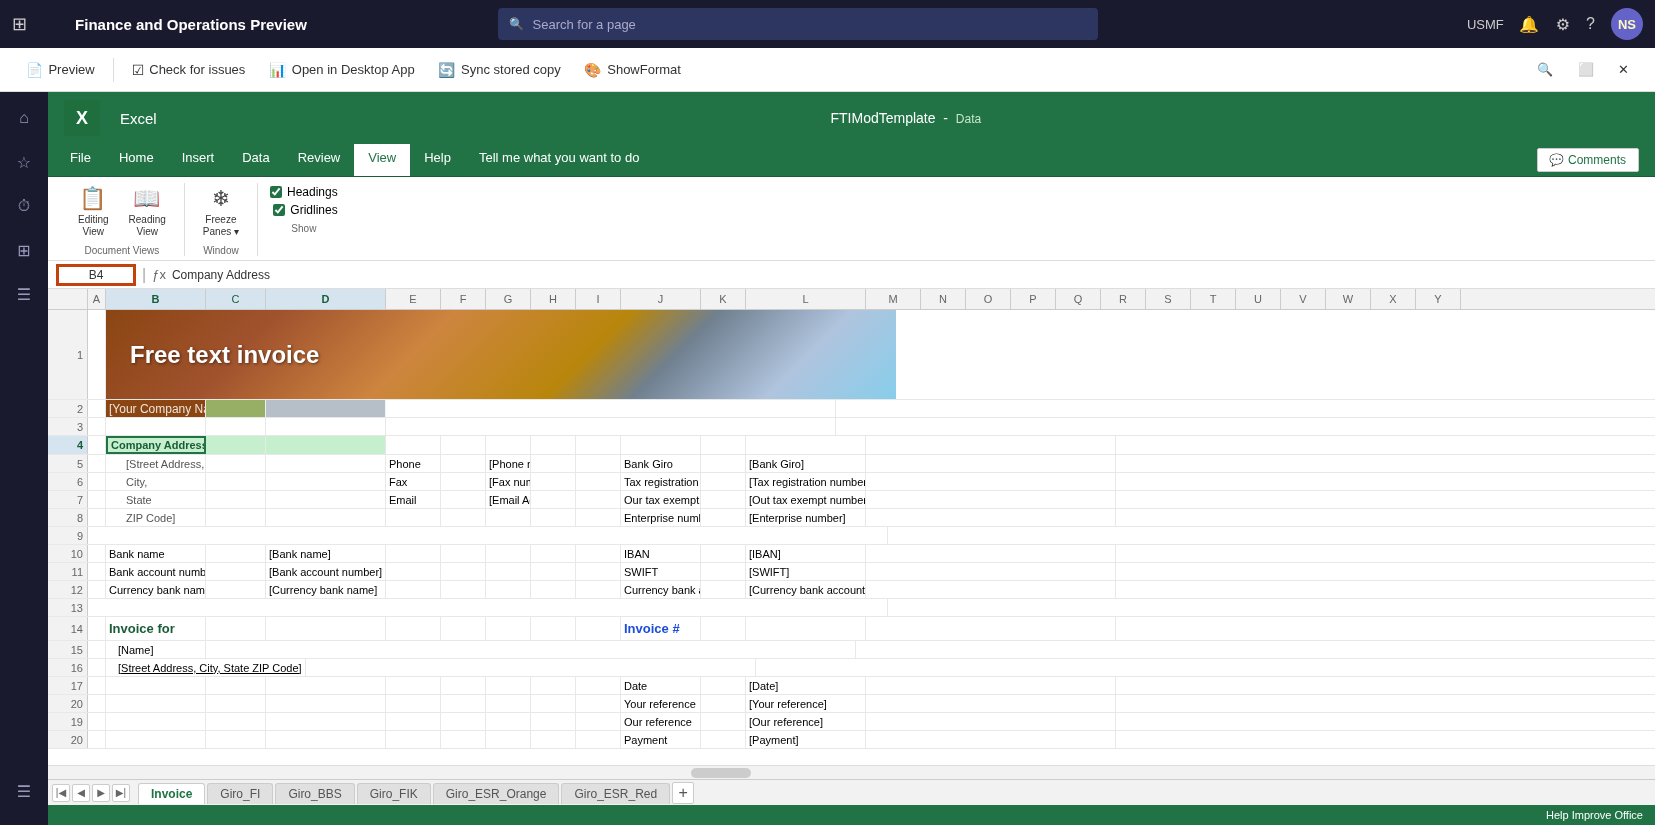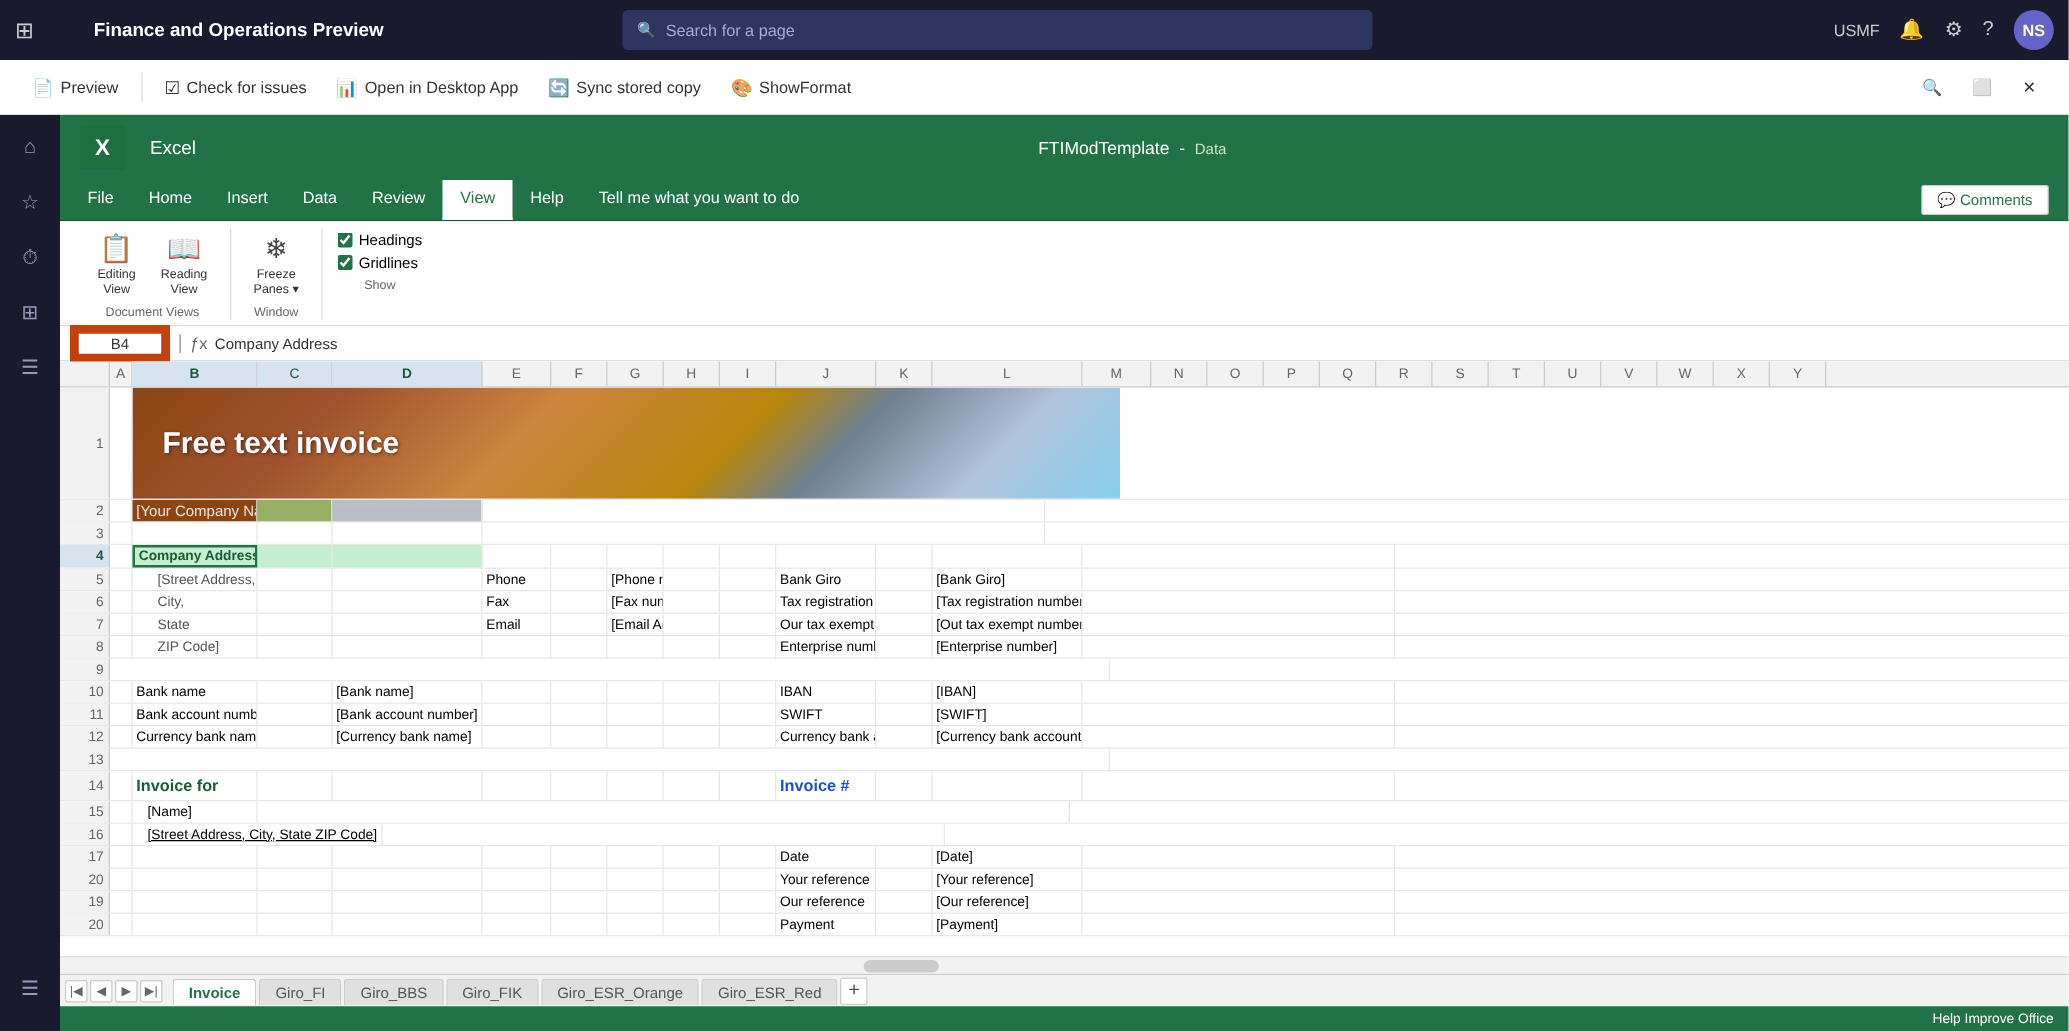--- a/index.html
+++ b/index.html
@@ -197,20 +197,21 @@
       border-radius: 3px;
       min-width: 40px;
     }
     .ribbon-btn .rb-icon { font-size: 22px; color: #444; }
     .ribbon-btn .rb-label { font-size: 10px; color: #333; text-align: center; line-height: 1.2; }
     .ribbon-check-group {
       display: flex;
       flex-direction: column;
       gap: 4px;
       padding: 2px 0;
+      align-items: flex-end;
     }
     .ribbon-check {
       display: flex;
       align-items: center;
       gap: 5px;
       font-size: 12px;
       cursor: pointer;
     }
     .ribbon-check input { width: 12px; height: 12px; accent-color: #217346; }
 
@@ -219,21 +220,21 @@
       display: flex;
       align-items: center;
       height: 28px;
       border-bottom: 1px solid #ddd;
       background: white;
       padding: 0 8px;
       gap: 6px;
     }
     .cell-ref {
       width: 80px;
-      border: 7px solid #c2410c;
+      border: 3px solid #c2410c;
       font-size: 12px;
       padding: 1px 6px;
       text-align: center;
       color: #333;
     }
     .formula-sep { color: #aaa; font-size: 16px; }
     .formula-func { font-size: 13px; color: #666; }
     .formula-value { font-size: 12px; color: #333; }
 
     

